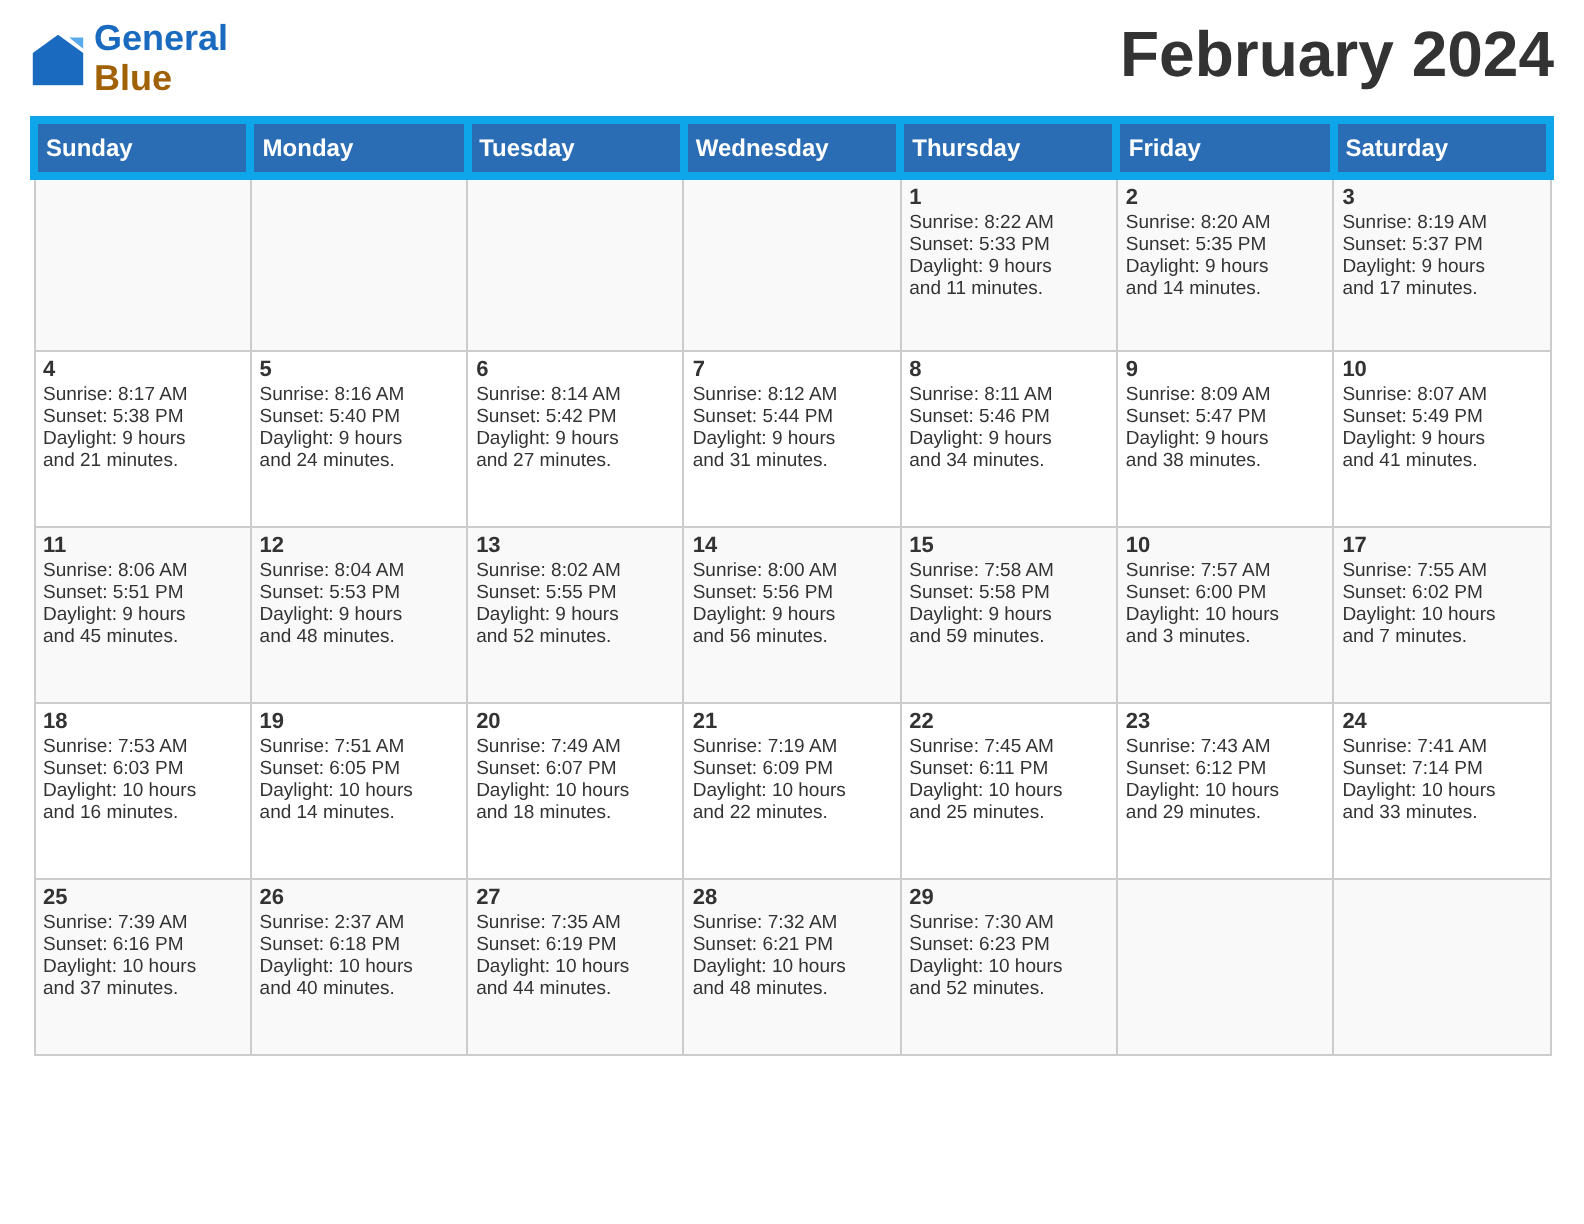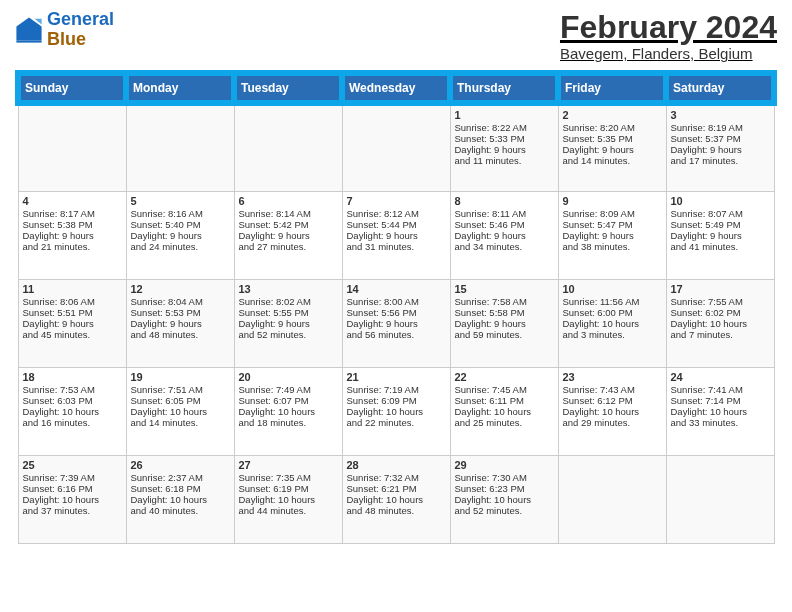--- a/index.html
+++ b/index.html
@@ -33,22 +33,21 @@
       line-height: 1.1;
     }
     .logo-text span {
       color: #1a6bbf;
     }
     .logo-icon {
       width: 28px;
       height: 28px;
     }
     .title-area {
-      text-align: left;
-      text-decoration: underline;
+      text-align: center;
     }
     .month-title {
       font-size: 32px;
       font-weight: bold;
       color: #333;
       line-height: 1.1;
     }
     .location {
       font-size: 15px;
       color: #333;
@@ -58,21 +57,21 @@
       border-collapse: collapse;
       table-layout: fixed;
     }
     thead tr th {
       background-color: #2a6db5;
       color: #fff;
       font-size: 12px;
       font-weight: bold;
       padding: 5px 4px;
       text-align: left;
-      border: 6px solid #0ea5e9;
+      border: 4px solid #0ea5e9;
     }
     tbody tr td {
       border: 1px solid #ccc;
       vertical-align: top;
       padding: 3px 4px;
       height: 88px;
       font-size: 9.5px;
       color: #333;
       background: #fff;
     }
@@ -100,21 +99,20 @@
         <polygon points="28,4 38,12 38,4" fill="#5aabee"></polygon>
         <rect x="2" y="35" width="36" height="3" fill="#1a6bbf"></rect>
       </svg>
       <div class="logo-text">
         <div><span>General</span></div>
         <div><span style="color:#a16207">Blue</span></div>
       </div>
     </div>
     <div class="title-area">
       <div class="month-title">February 2024</div>
-      <div class="location">Bavegem, Flanders, Belgium</div>
     </div>
   </div>
 
   <table>
     <thead>
       <tr>
       <th>Sunday</th>
           <th>Monday</th>
           <th>Tuesday</th>
           <th>Wednesday</th>
@@ -233,21 +231,21 @@
           </td>
           <td>
             <span class="day-num">15</span>
             <div>Sunrise: 7:58 AM</div>
             <div>Sunset: 5:58 PM</div>
             <div>Daylight: 9 hours</div>
             <div>and 59 minutes.</div>
           </td>
           <td>
             <span class="day-num">10</span>
-            <div>Sunrise: 11:56 AM</div>
+            <div>Sunrise: 7:57 AM</div>
             <div>Sunset: 6:00 PM</div>
             <div>Daylight: 10 hours</div>
             <div>and 3 minutes.</div>
           </td>
           <td>
             <span class="day-num">17</span>
             <div>Sunrise: 7:55 AM</div>
             <div>Sunset: 6:02 PM</div>
             <div>Daylight: 10 hours</div>
             <div>and 7 minutes.</div>

